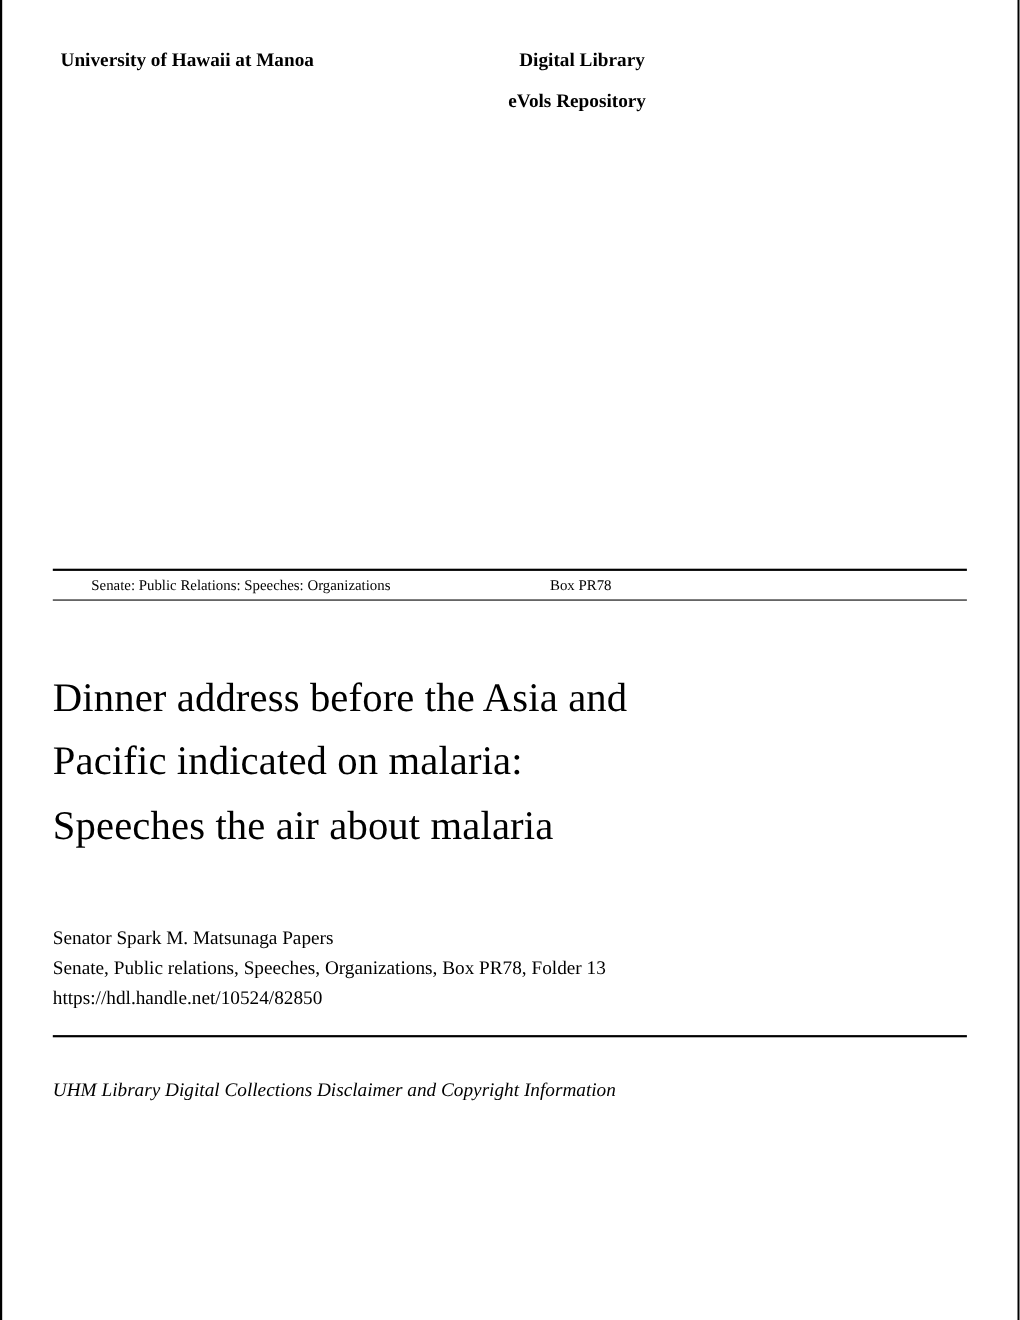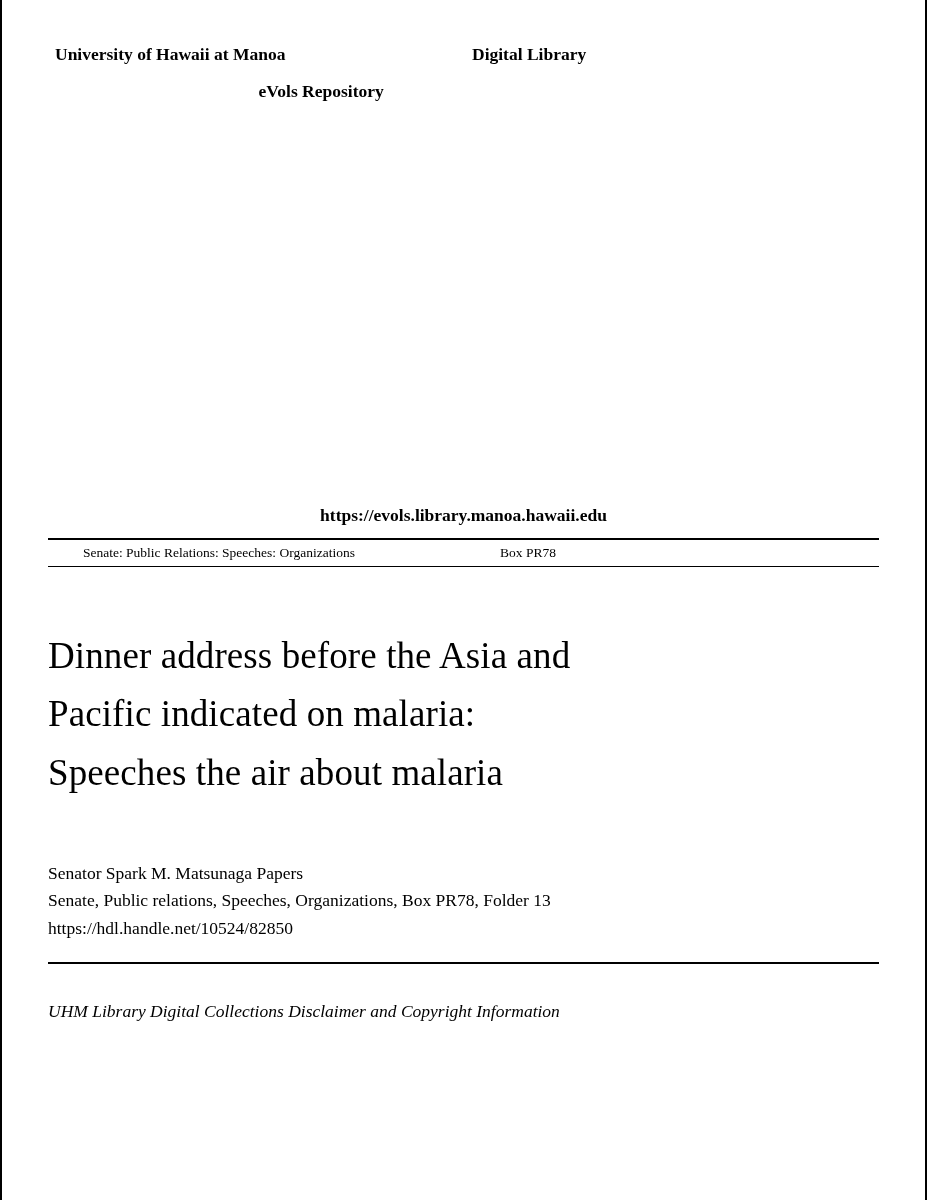--- a/index.html
+++ b/index.html
@@ -32,21 +32,21 @@
     right: 46px;
     top: 0;
   }
 
   
   .header {
     margin-top: 44px;
   }
   .header-row {
     display: flex;
-    align-items: center;
+    align-items: flex-end;
   }
   .header-row + .header-row {
     margin-top: 16px;
     flex-direction: column;
   }
   .hdr-left {
     width: 424px;
     flex: 0 0 424px;
     font-weight: bold;
     font-size: 17.5px;
@@ -125,21 +125,20 @@
 <div class="page">
   <div class="content">
 
     <div class="header">
       <div class="header-row">
         <div class="hdr-left">University of Hawaii at Manoa</div>
         <div class="hdr-right">Digital Library</div>
       </div>
       <div class="header-row">
         <div class="hdr-left">eVols Repository</div>
-        <div class="hdr-right">https://evols.library.manoa.hawaii.edu</div>
       </div>
       <div class="rule-thick"></div>
       <div class="subheader-row">
         <div class="sub-left">Senate: Public Relations: Speeches: Organizations</div>
         <div class="sub-right">Box PR78</div>
       </div>
       <div class="rule-thin"></div>
     </div>
 
     <div class="title-block">

